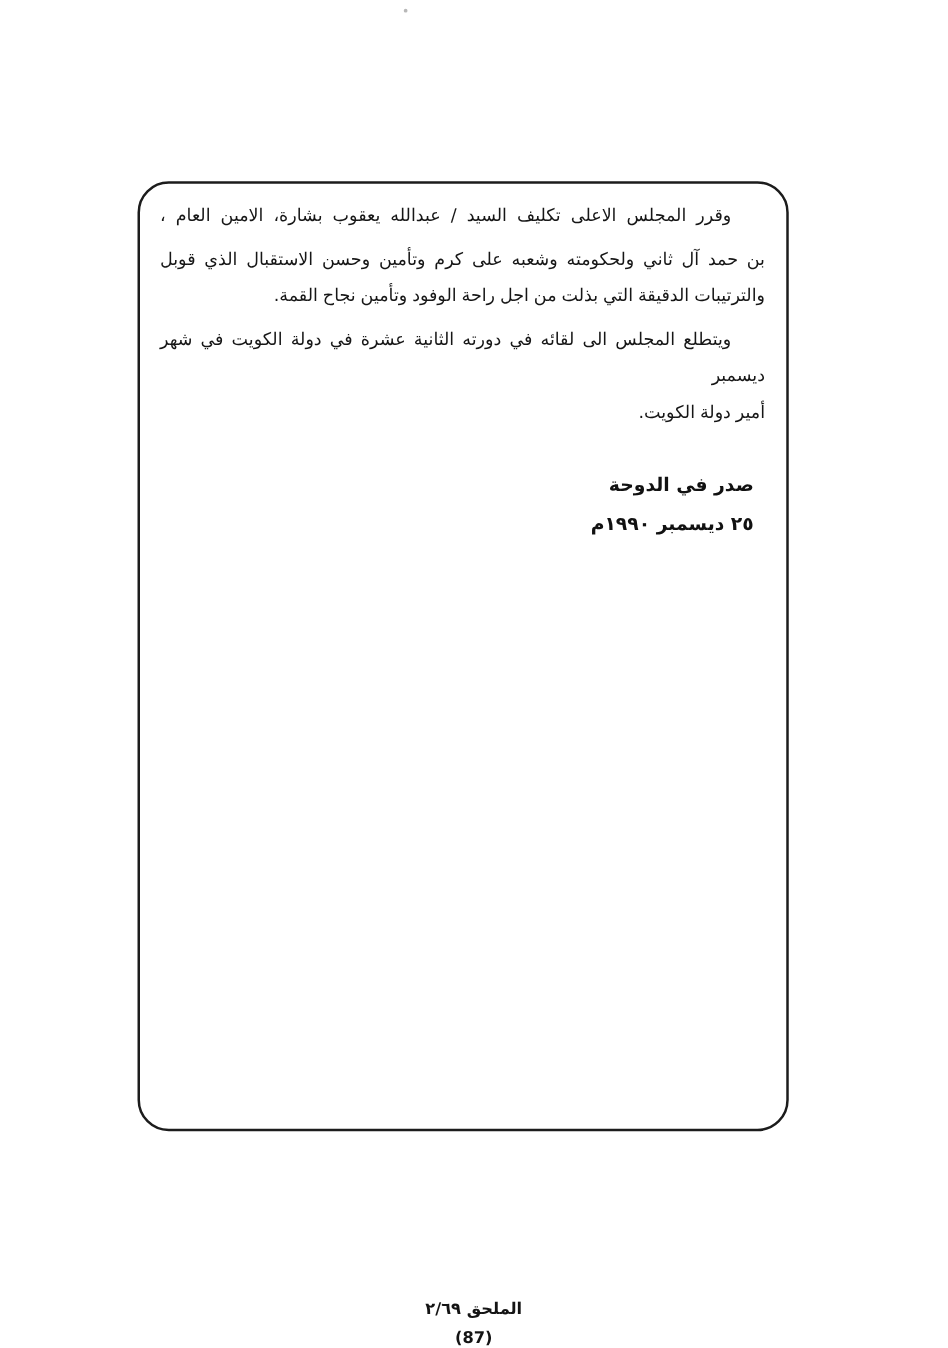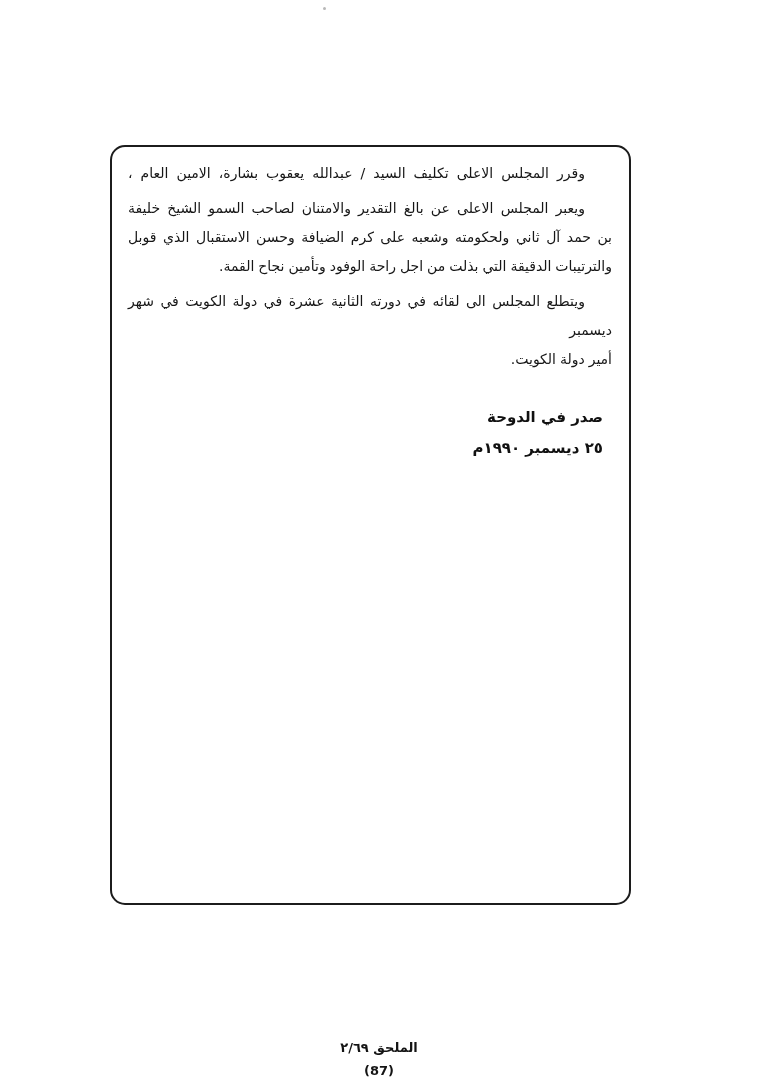--- a/index.html
+++ b/index.html
@@ -16,21 +16,21 @@
     left: 323px; top: 7px;
     width: 3px; height: 3px;
     background: #b8b8b8;
     border-radius: 50%;
   }
   .doc-frame {
     position: absolute;
     left: 110px; top: 145px;
     width: 521px; height: 760px;
     border: 2px solid #1c1c1c;
-    border-radius: 15px;
+    border-radius: 25px;
     background: #ffffff;
   }
   .doc-body {
     position: absolute;
     top: 12px; right: 17px; left: 16px;
     direction: rtl;
     font-size: 14px;
     line-height: 29px;
     color: #161616;
     word-spacing: -0.5px;
@@ -69,22 +69,21 @@
 <div class="scan-speck"></div>
 
 <div class="doc-frame">
   <div class="doc-body">
 
     <div class="paragraph">
       <div class="line justify indent">وقرر المجلس الاعلى تكليف السيد / عبدالله يعقوب بشارة، الامين العام ،</div>
     </div>
 
     <div class="paragraph">
-      <div class="line justify indent">ويعبر المجلس الاعلى عن بالغ التقدير والامتنان لصاحب السمو الشيخ خليفة</div>
-      <div class="line justify">بن حمد آل ثاني ولحكومته وشعبه على كرم الضيافة وحسن الاستقبال الذي قوبل</div>
+      <div class="line justify">بن حمد آل ثاني ولحكومته وشعبه على كرم وتأمين وحسن الاستقبال الذي قوبل</div>
       <div class="line end">والترتيبات الدقيقة التي بذلت من اجل راحة الوفود وتأمين نجاح القمة.</div>
     </div>
 
     <div class="paragraph">
       <div class="line justify indent">ويتطلع المجلس الى لقائه في دورته الثانية عشرة في دولة الكويت في شهر ديسمبر</div>
       <div class="line end">أمير دولة الكويت.</div>
     </div>
 
     <div class="issued-block">
       <div class="issued-line">صدر في الدوحة</div>

